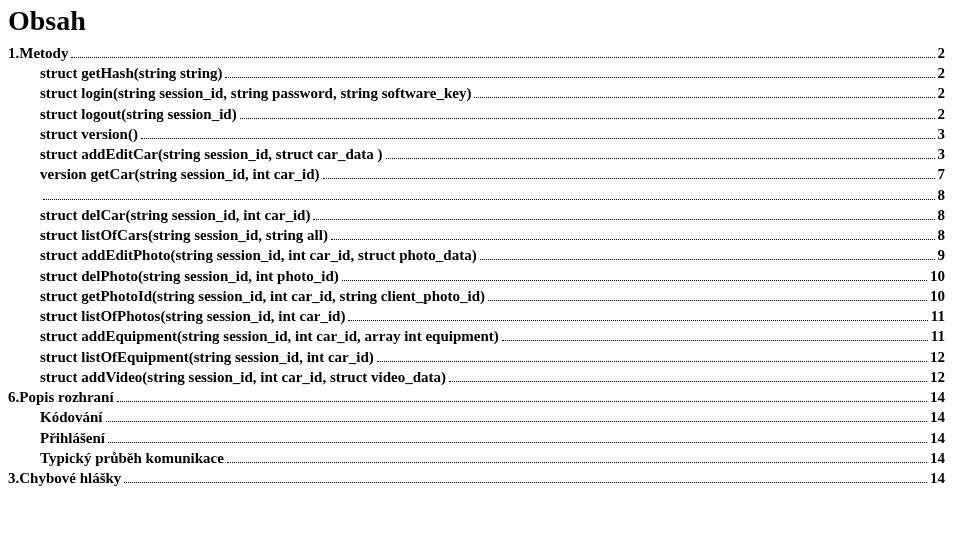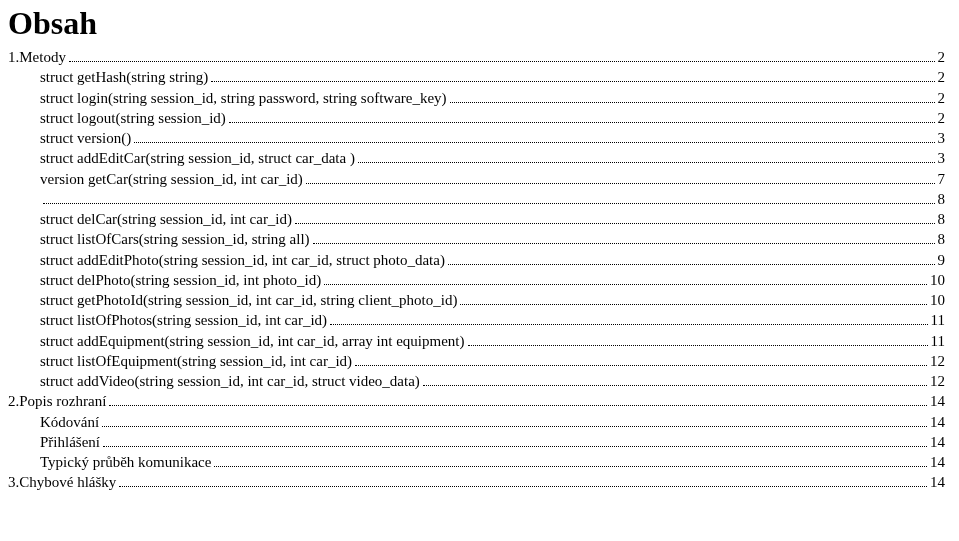--- a/index.html
+++ b/index.html
@@ -10,30 +10,31 @@
     background: #fff;
     font-family: "Times New Roman", Times, serif;
     color: #000;
     font-size: 15px;
     overflow: hidden;
   }
   .page {
     padding: 6px 14px 0 8px;
   }
   .title {
-    font-size: 32px;
+    font-size: 28px;
     font-weight: bold;
     line-height: 1.1;
     margin-bottom: 6px;
   }
   .toc-line {
     display: flex;
     align-items: baseline;
     white-space: nowrap;
     line-height: 1.35;
+    font-weight: bold;
   }
   .indent-0 { padding-left: 0; }
   .indent-1 { padding-left: 32px; }
   .toc-label {
     flex: 0 0 auto;
   }
   .toc-dots {
     flex: 1 1 auto;
     border-bottom: 1.3px dotted #000;
     margin: 0 3px 3px 3px;
@@ -127,21 +128,21 @@
         <span class="toc-label">struct listOfEquipment(string session_id, int car_id)</span>
         <span class="toc-dots"></span>
         <span class="toc-page">12</span>
       </div>
       <div class="toc-line indent-1">
         <span class="toc-label">struct addVideo(string session_id, int car_id, struct video_data)</span>
         <span class="toc-dots"></span>
         <span class="toc-page">12</span>
       </div>
       <div class="toc-line indent-0">
-        <span class="toc-label">2.Popis rozhraní</span>
+        <span class="toc-label">6.Popis rozhraní</span>
         <span class="toc-dots"></span>
         <span class="toc-page">14</span>
       </div>
       <div class="toc-line indent-1">
         <span class="toc-label">Kódování</span>
         <span class="toc-dots"></span>
         <span class="toc-page">14</span>
       </div>
       <div class="toc-line indent-1">
         <span class="toc-label">Přihlášení</span>

